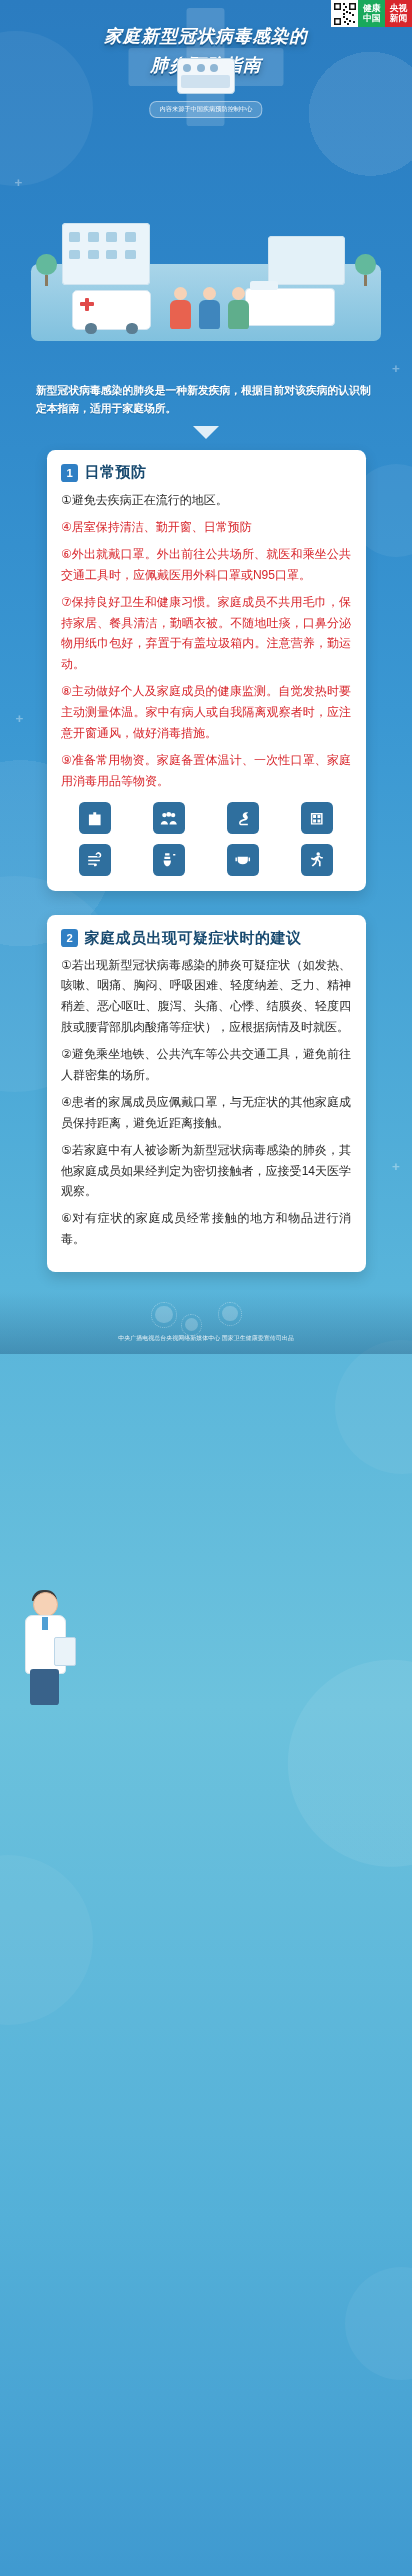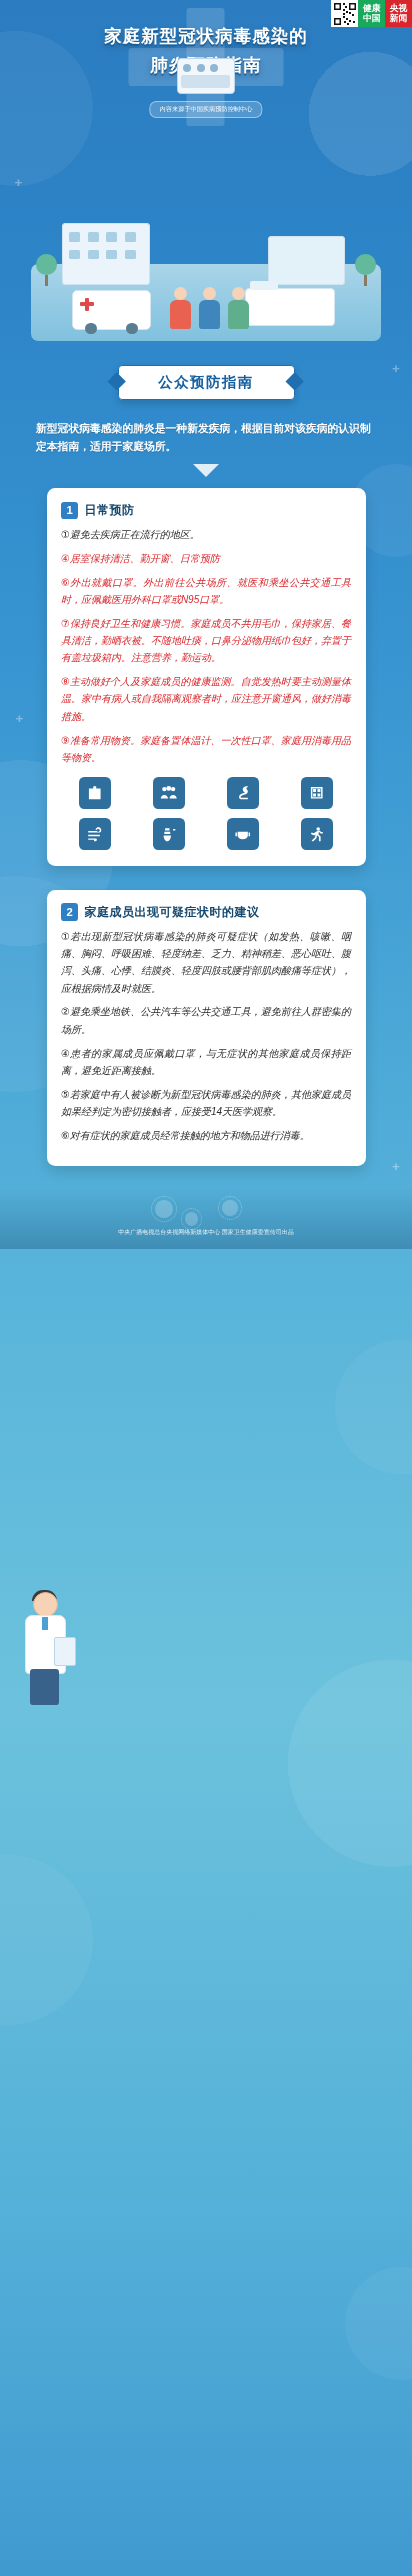--- a/index.html
+++ b/index.html
@@ -53,20 +53,21 @@
     width:155px;height:118px;
   }
   .cross .bar-h{position:absolute;left:0;top:40px;width:155px;height:38px;background:rgba(255,255,255,.16);border-radius:3.1px;}
   .cross .bar-v{position:absolute;left:58px;top:0;width:38px;height:118px;background:rgba(255,255,255,.16);border-radius:3.1px;}
   .title-wrap{
     position:absolute;left:0;right:0;top:24px;text-align:center;
   }
   .title1,.title2{
     display:block;color:#fff;font-weight:bold;letter-spacing:1px;
     text-shadow:0 1.5px 0 #1c5f97, 0 2.6px 6.2px rgba(0,0,0,.28);
+    font-style:italic;
   }
   .title1{font-size:17.5px;}
   .title2{font-size:17.5px;margin-top:5.2px;}
   .src-pill{
     position:absolute;left:50%;transform:translateX(-50%);top:101px;
     background:rgba(255,255,255,.18);border:0.5px solid rgba(255,255,255,.45);
     color:#fff;font-size:6.2px;padding:3.1px 9.3px;border-radius:7.2px;white-space:nowrap;
   }
   .doc-badge{
     position:absolute;left:50%;transform:translateX(-50%);top:58px;
@@ -140,23 +141,23 @@
     width:319px;margin:11.3px auto 0;background:#fff;border-radius:8.2px;
     padding:13.4px 14.4px 15.5px;box-sizing:border-box;position:relative;
     box-shadow:0 5.2px 13.4px rgba(0,0,0,.14);
   }
   .card.c2{margin-top:24px;}
   .num-row{display:flex;align-items:center;gap:6.2px;margin-bottom:7.2px;}
   .num{
     width:17.5px;height:17.5px;border-radius:3.1px;background:#2f7fc4;color:#fff;
     display:flex;align-items:center;justify-content:center;font-size:11.3px;font-weight:bold;
   }
-  .num-title{font-size:12px;font-weight:bold;color:#17496f;letter-spacing:0.5px;}
+  .num-title{font-size:15px;font-weight:bold;color:#17496f;letter-spacing:0.5px;}
   .card p{
-    margin:0 0 6.7px;font-size:10px;line-height:1.72;color:#2a2a2a;text-align:justify;font-style:italic;
+    margin:0 0 6.7px;font-size:12px;line-height:1.72;color:#2a2a2a;text-align:justify;
   }
   .card p.hl{color:#d8262c;}
 
   
   .icons{
     display:grid;grid-template-columns:repeat(4,1fr);gap:9.3px 5.2px;margin-top:11.3px;
     justify-items:center;
   }
   .ico{
     width:32px;height:32px;border-radius:5.2px;background:#2f6f9e;
@@ -302,23 +303,20 @@
     <div class="person" style="left:199px;">
       <div class="h" style="background:#f6d2b6;"></div>
         <div class="b" style="background:#3f86bd;"></div>
     </div>
     <div class="person" style="left:228px;">
       <div class="h" style="background:#f6d2b6;"></div>
         <div class="b" style="background:#5fae8c;"></div>
     </div>
   </div>
 
-  <div class="ribbon">
-    <span>公众预防指南</span>
-  </div>
 
   <div class="lead">新型冠状病毒感染的肺炎是一种新发疾病，根据目前对该疾病的认识制定本指南，适用于家庭场所。</div>
   <div class="arrow-down"></div>
 
   <div class="card c1">
     <div class="num-row">
       <div class="num">1</div>
       <div class="num-title">日常预防</div>
     </div>
 

